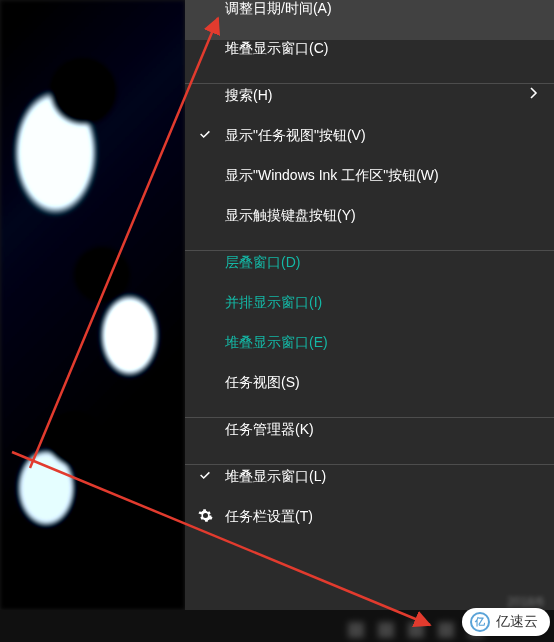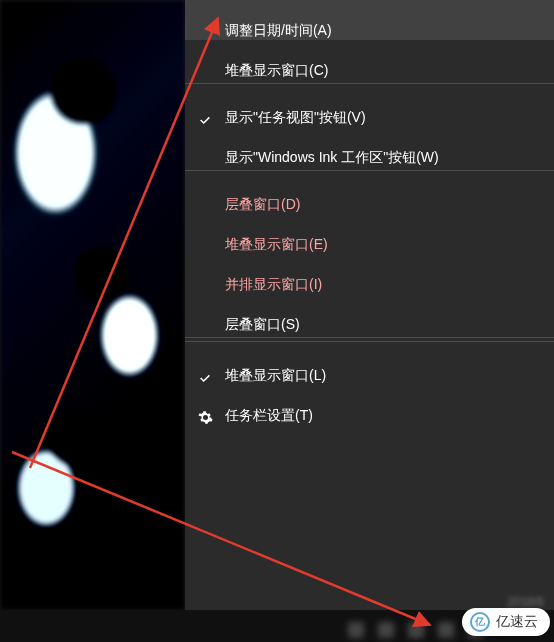--- a/index.html
+++ b/index.html
@@ -37,31 +37,31 @@
       left: 185px;
       top: 0;
       width: 369px;
       height: 610px;
       background: #2b2b2b;
       color: #ffffff;
       font-size: 14px;
     }
     .menu-item {
       display: flex;
-      align-items: flex-end;
+      align-items: flex-start;
       height: 40px;
       padding-left: 40px;
       cursor: default;
       position: relative;
     }
     .menu-item.highlighted {
       background: #414141;
     }
     .menu-item.disabled {
-      color: #fca5a5;
+      color: #14b8a6;
     }
     .menu-item .check-slot {
       position: absolute;
       left: 12px;
       width: 16px;
       display: flex;
       align-items: center;
       justify-content: center;
     }
     .menu-item .chevron {
@@ -150,49 +150,66 @@
     <div class="menu-item highlighted">
       <span class="check-slot"></span>
       <span>调整日期/时间(A)</span>
     </div>
     <div class="menu-item">
       <span class="check-slot"></span>
       <span>堆叠显示窗口(C)</span>
     </div>
     <div class="menu-separator"></div>
     <div class="menu-item">
+      <span class="check-slot"></span>
+      <span>搜索(H)</span>
+      <span class="chevron">
+        <svg width="8" height="12" viewBox="0 0 8 12">
+          <path d="M1 1 L6 6 L1 11" stroke="#fff" stroke-width="1.6" fill="none"></path>
+        </svg>
+      </span>
+    </div>
+    <div class="menu-item">
       <span class="check-slot">
         <svg width="14" height="14" viewBox="0 0 16 16">
           <path d="M3 8 L6.5 11.5 L13 5" stroke="#fff" stroke-width="1.7" fill="none"></path>
         </svg>
       </span>
       <span>显示"任务视图"按钮(V)</span>
     </div>
     <div class="menu-item">
       <span class="check-slot"></span>
       <span>显示"Windows Ink 工作区"按钮(W)</span>
     </div>
+    <div class="menu-item">
+      <span class="check-slot"></span>
+      <span>显示触摸键盘按钮(Y)</span>
+    </div>
     <div class="menu-separator"></div>
     <div class="menu-item disabled">
       <span class="check-slot"></span>
       <span>层叠窗口(D)</span>
     </div>
     <div class="menu-item disabled">
       <span class="check-slot"></span>
+      <span>并排显示窗口(I)</span>
+    </div>
+    <div class="menu-item disabled">
+      <span class="check-slot"></span>
       <span>堆叠显示窗口(E)</span>
     </div>
-    <div class="menu-item disabled">
-      <span class="check-slot"></span>
-      <span>并排显示窗口(I)</span>
-    </div>
-    <div class="menu-item">
-      <span class="check-slot"></span>
-      <span>层叠窗口(S)</span>
-    </div>
-    <div class="menu-separator"></div>
+    <div class="menu-item">
+      <span class="check-slot"></span>
+      <span>任务视图(S)</span>
+    </div>
+    <div class="menu-separator"></div>
+    <div class="menu-item">
+      <span class="check-slot"></span>
+      <span>任务管理器(K)</span>
+    </div>
     <div class="menu-separator"></div>
     <div class="menu-item">
       <span class="check-slot">
         <svg width="14" height="14" viewBox="0 0 16 16">
           <path d="M3 8 L6.5 11.5 L13 5" stroke="#fff" stroke-width="1.7" fill="none"></path>
         </svg>
       </span>
       <span>堆叠显示窗口(L)</span>
     </div>
     <div class="menu-item">

